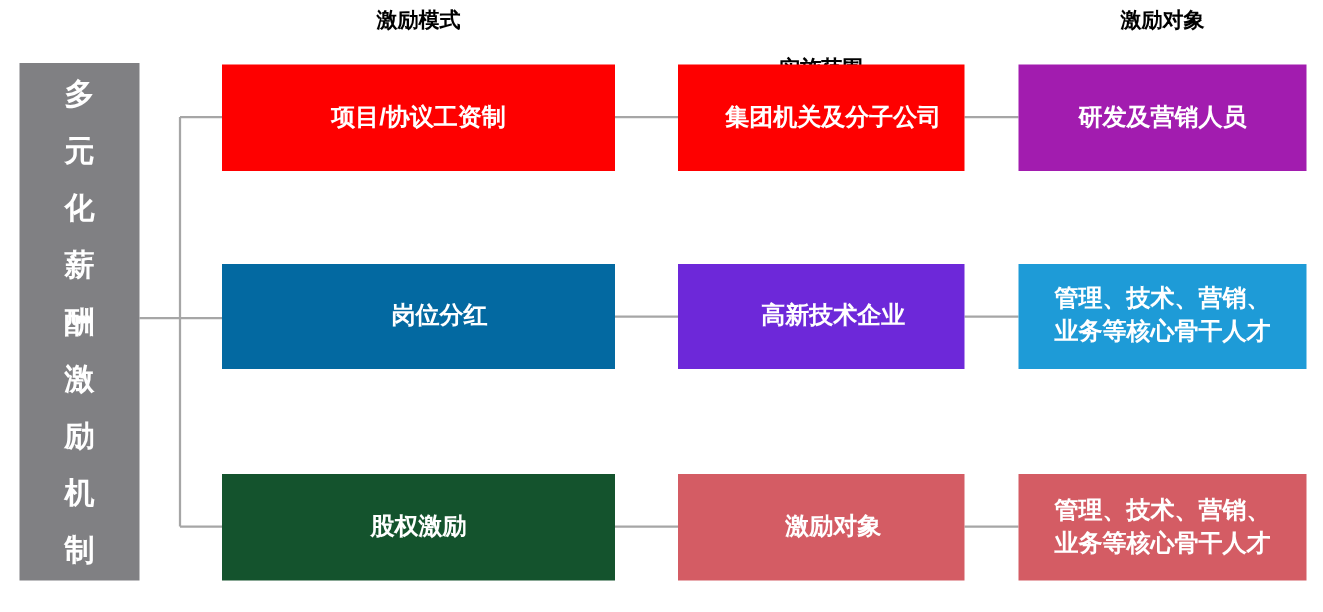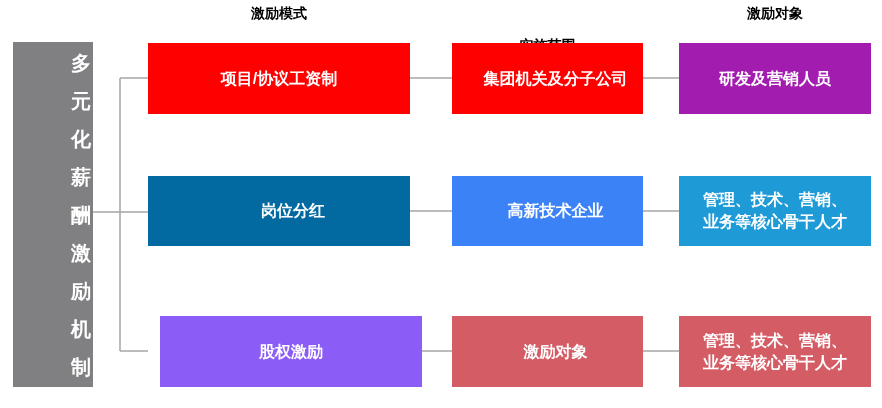--- a/index.html
+++ b/index.html
@@ -15,21 +15,21 @@
   }
   .connectors {
     position: absolute; left: 0; top: 0;
     width: 882px; height: 408px;
     pointer-events: none;
   }
   .root-bar {
     position: absolute;
     left: 13px; top: 42px;
     width: 80px; height: 345px;
-    display: flex; align-items: center; justify-content: flex-end;
+    display: flex; align-items: center; justify-content: center;
   }
   .root-text {
     width: 24px;
     color: #ffffff;
     font-size: 20px; font-weight: bold;
     line-height: 38px;
     text-align: center;
     word-break: break-all;
   }
   .col-header {
@@ -102,29 +102,29 @@
   <div class="box col-2 row-1" style="background: rgb(254, 0, 0);">
     <span class="box-label">集团机关及分子公司</span>
   </div>
   <div class="box col-3 row-1" style="background: #a21caf;">
     <span class="box-label">研发及营销人员</span>
   </div>
 
   <div class="box col-1 row-2" style="background: #0369a1; padding-left: 28px;">
     <span class="box-label">岗位分红</span>
   </div>
-  <div class="box col-2 row-2" style="background: #3b82f6;">
+  <div class="box col-2 row-2" style="background: #6d28d9;">
     <span class="box-label">高新技术企业</span>
   </div>
   <div class="box col-3 row-2" style="background: rgb(30, 155, 215);">
     <span class="box-label">管理、技术、营销、
 业务等核心骨干人才</span>
   </div>
 
-  <div class="box col-1 row-3" style="background: #8b5cf6; margin-left: 12px;">
+  <div class="box col-1 row-3" style="background: #14532d;">
     <span class="box-label">股权激励</span>
   </div>
   <div class="box col-2 row-3" style="background: rgb(212, 92, 100);">
     <span class="box-label">激励对象</span>
   </div>
   <div class="box col-3 row-3" style="background: rgb(212, 92, 100);">
     <span class="box-label">管理、技术、营销、
 业务等核心骨干人才</span>
   </div>
 

